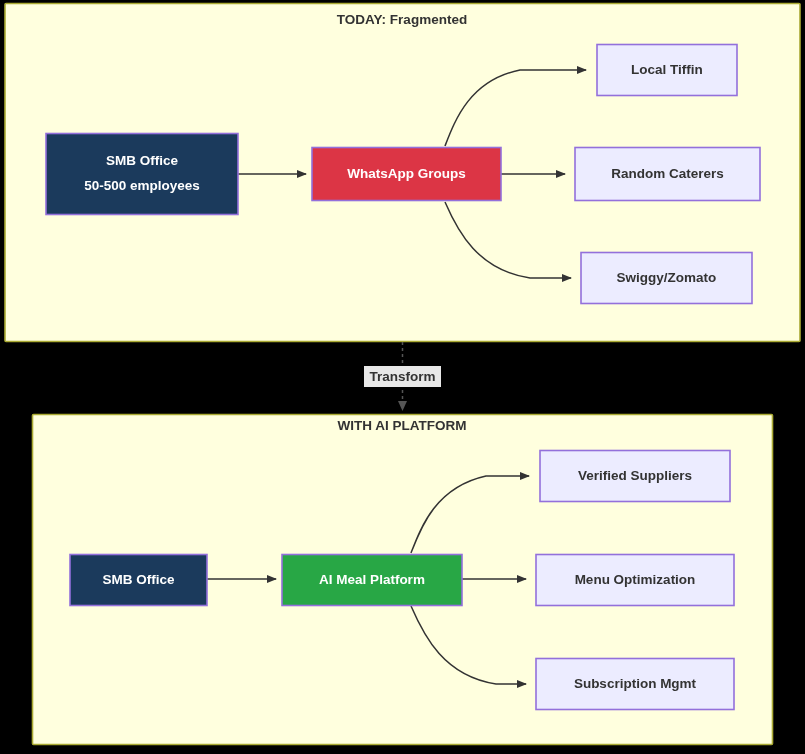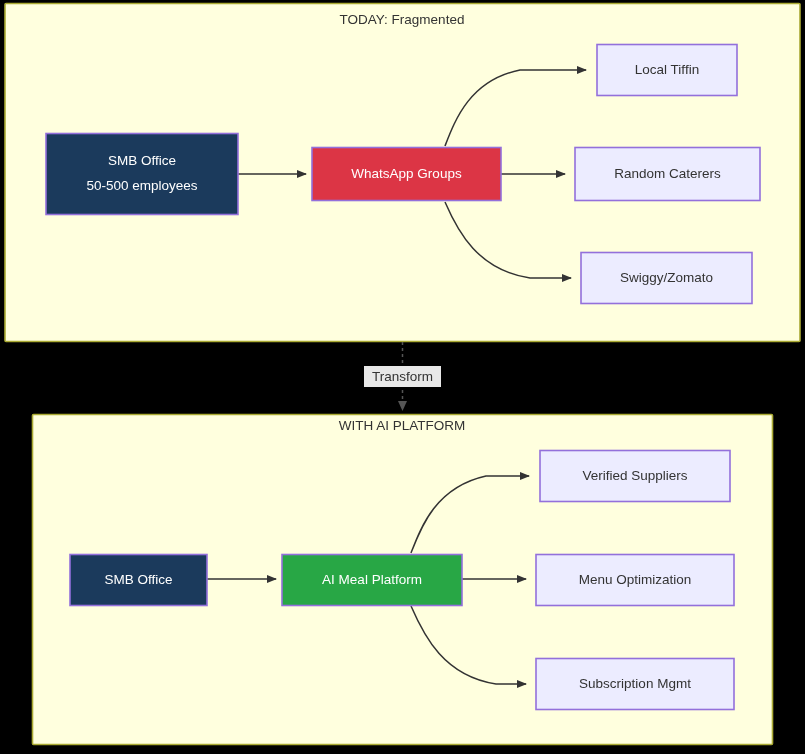--- a/index.html
+++ b/index.html
@@ -12,20 +12,21 @@
     width: 805px;
     height: 754px;
     overflow: hidden;
     font-family: "Liberation Sans", sans-serif;
   }
   #diagram-root {
     position: relative;
     width: 805px;
     height: 754px;
     background: #000000;
+    font-weight: bold;
   }
   svg#flowchart {
     display: block;
     width: 805px;
     height: 754px;
   }
   .cluster-rect {
     fill: #ffffde;
     stroke: #aaaa33;
     stroke-width: 1.6px;

